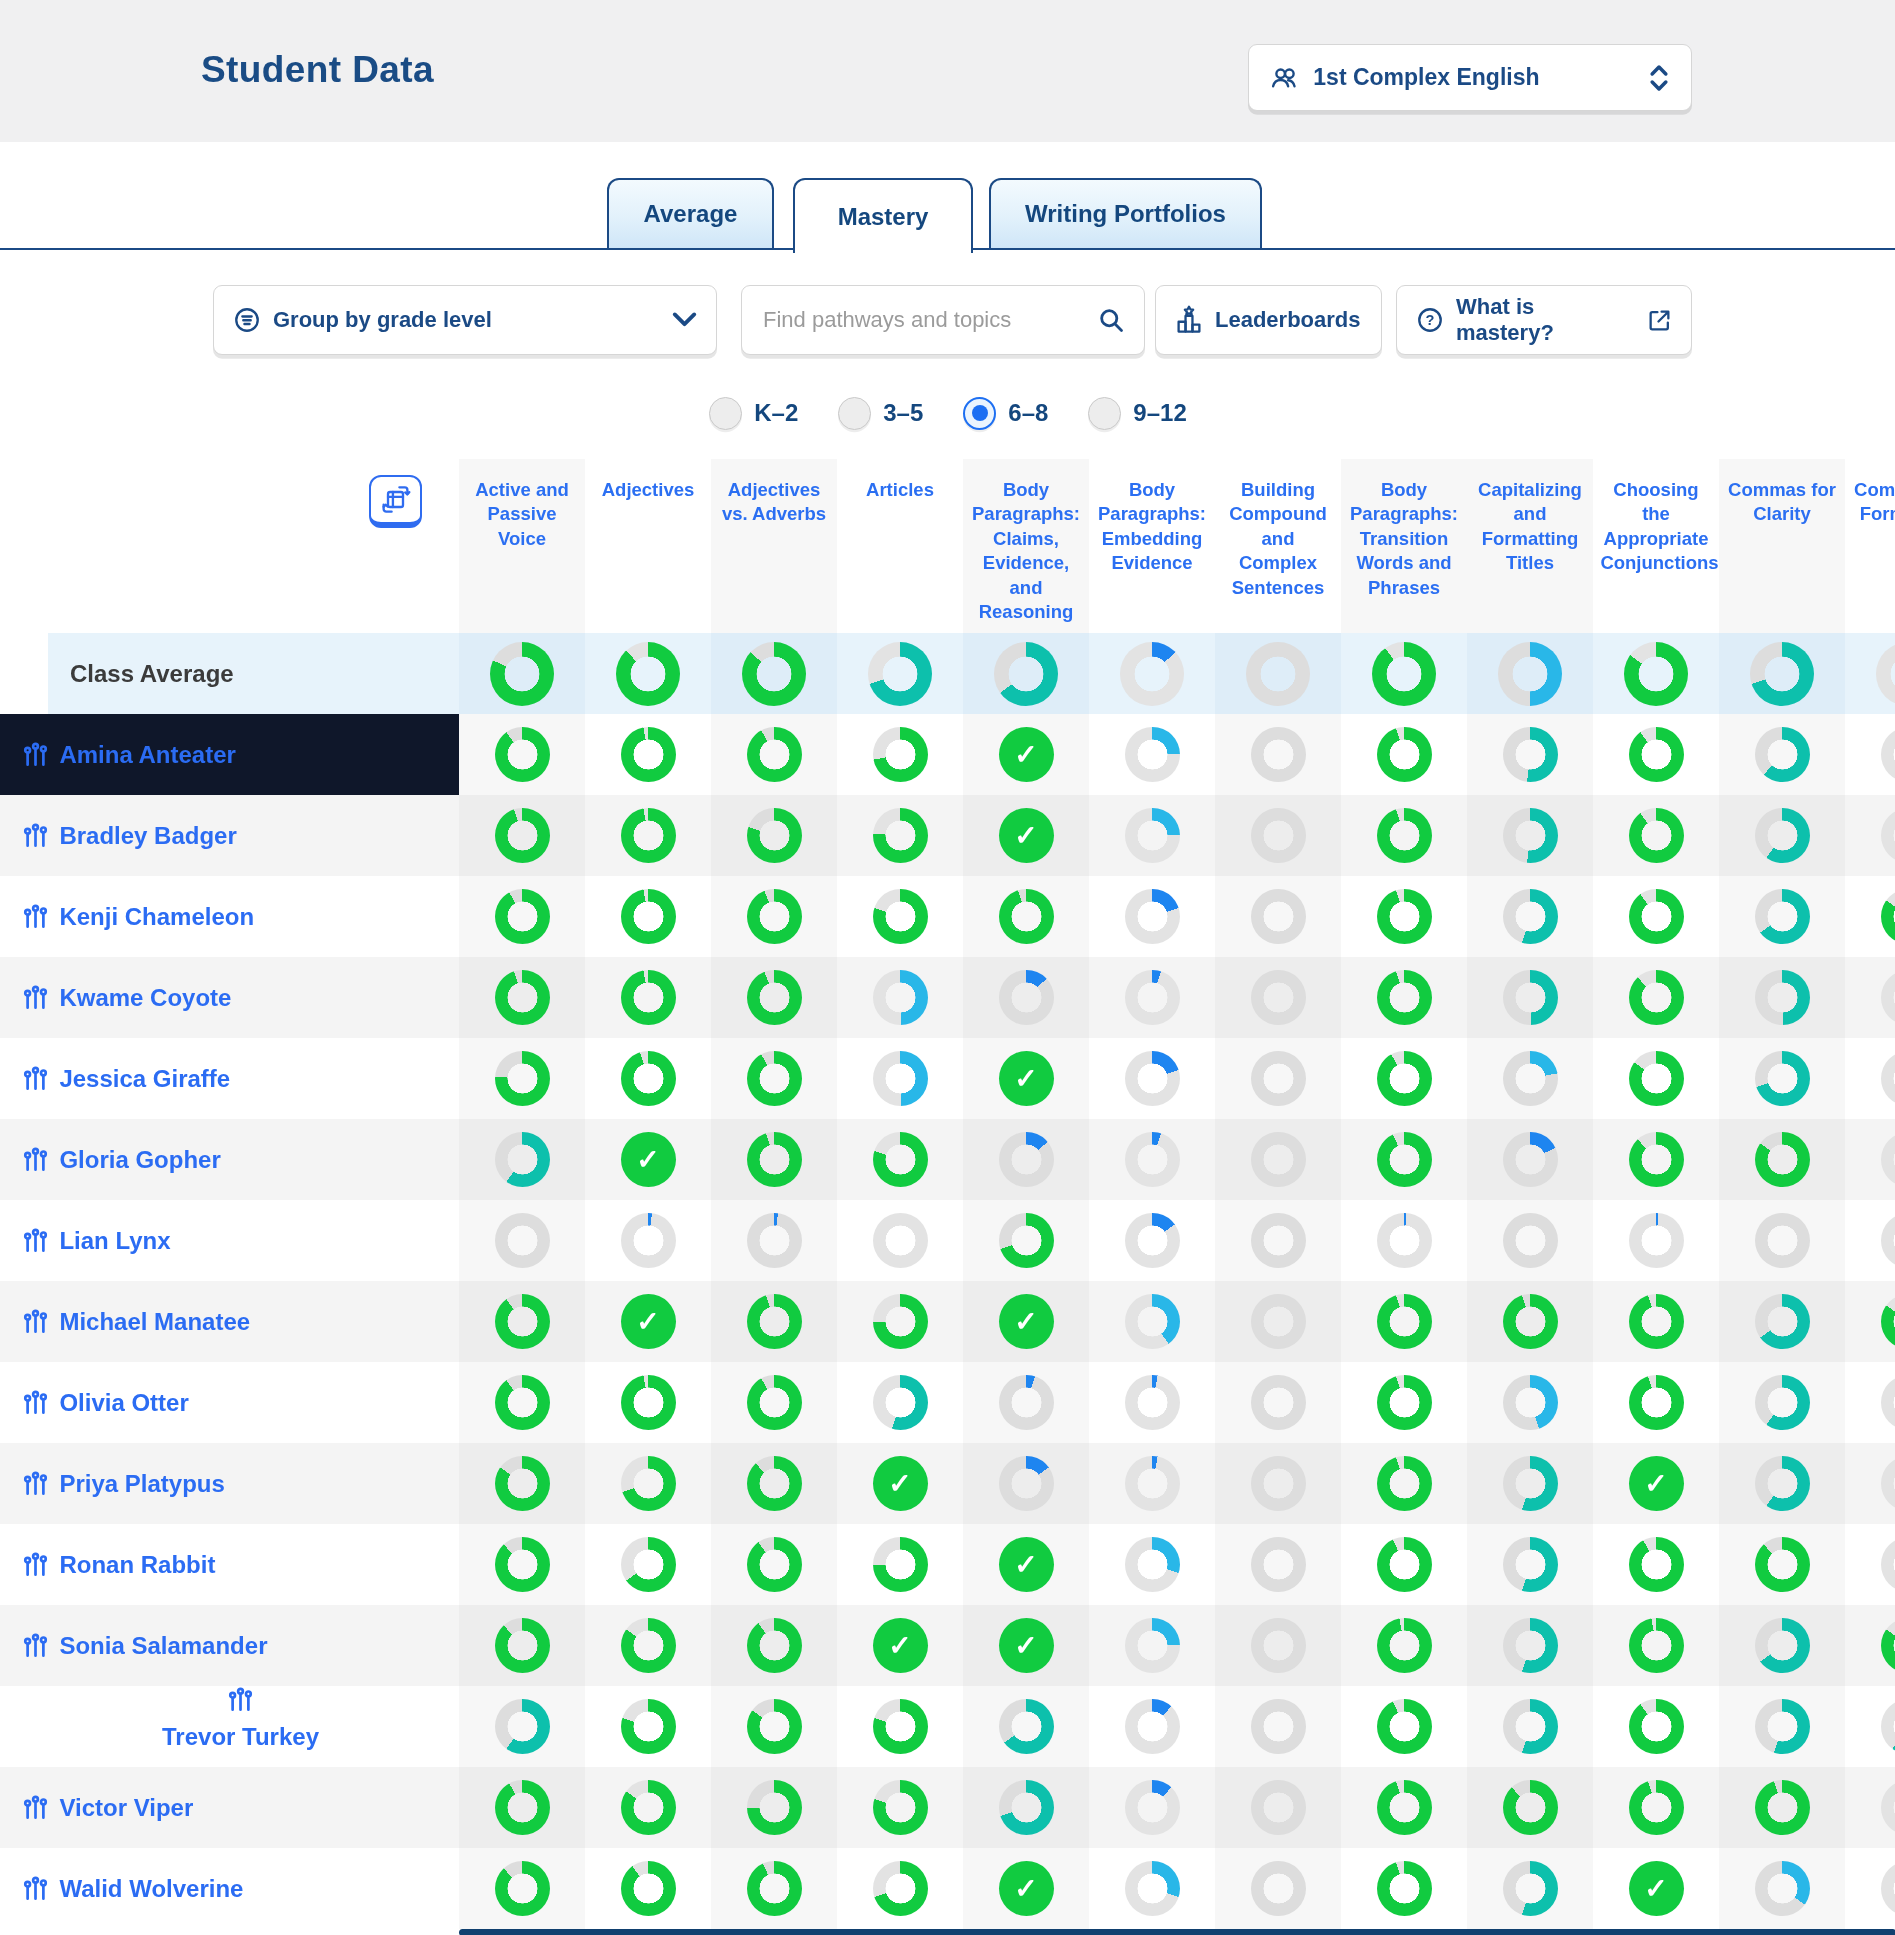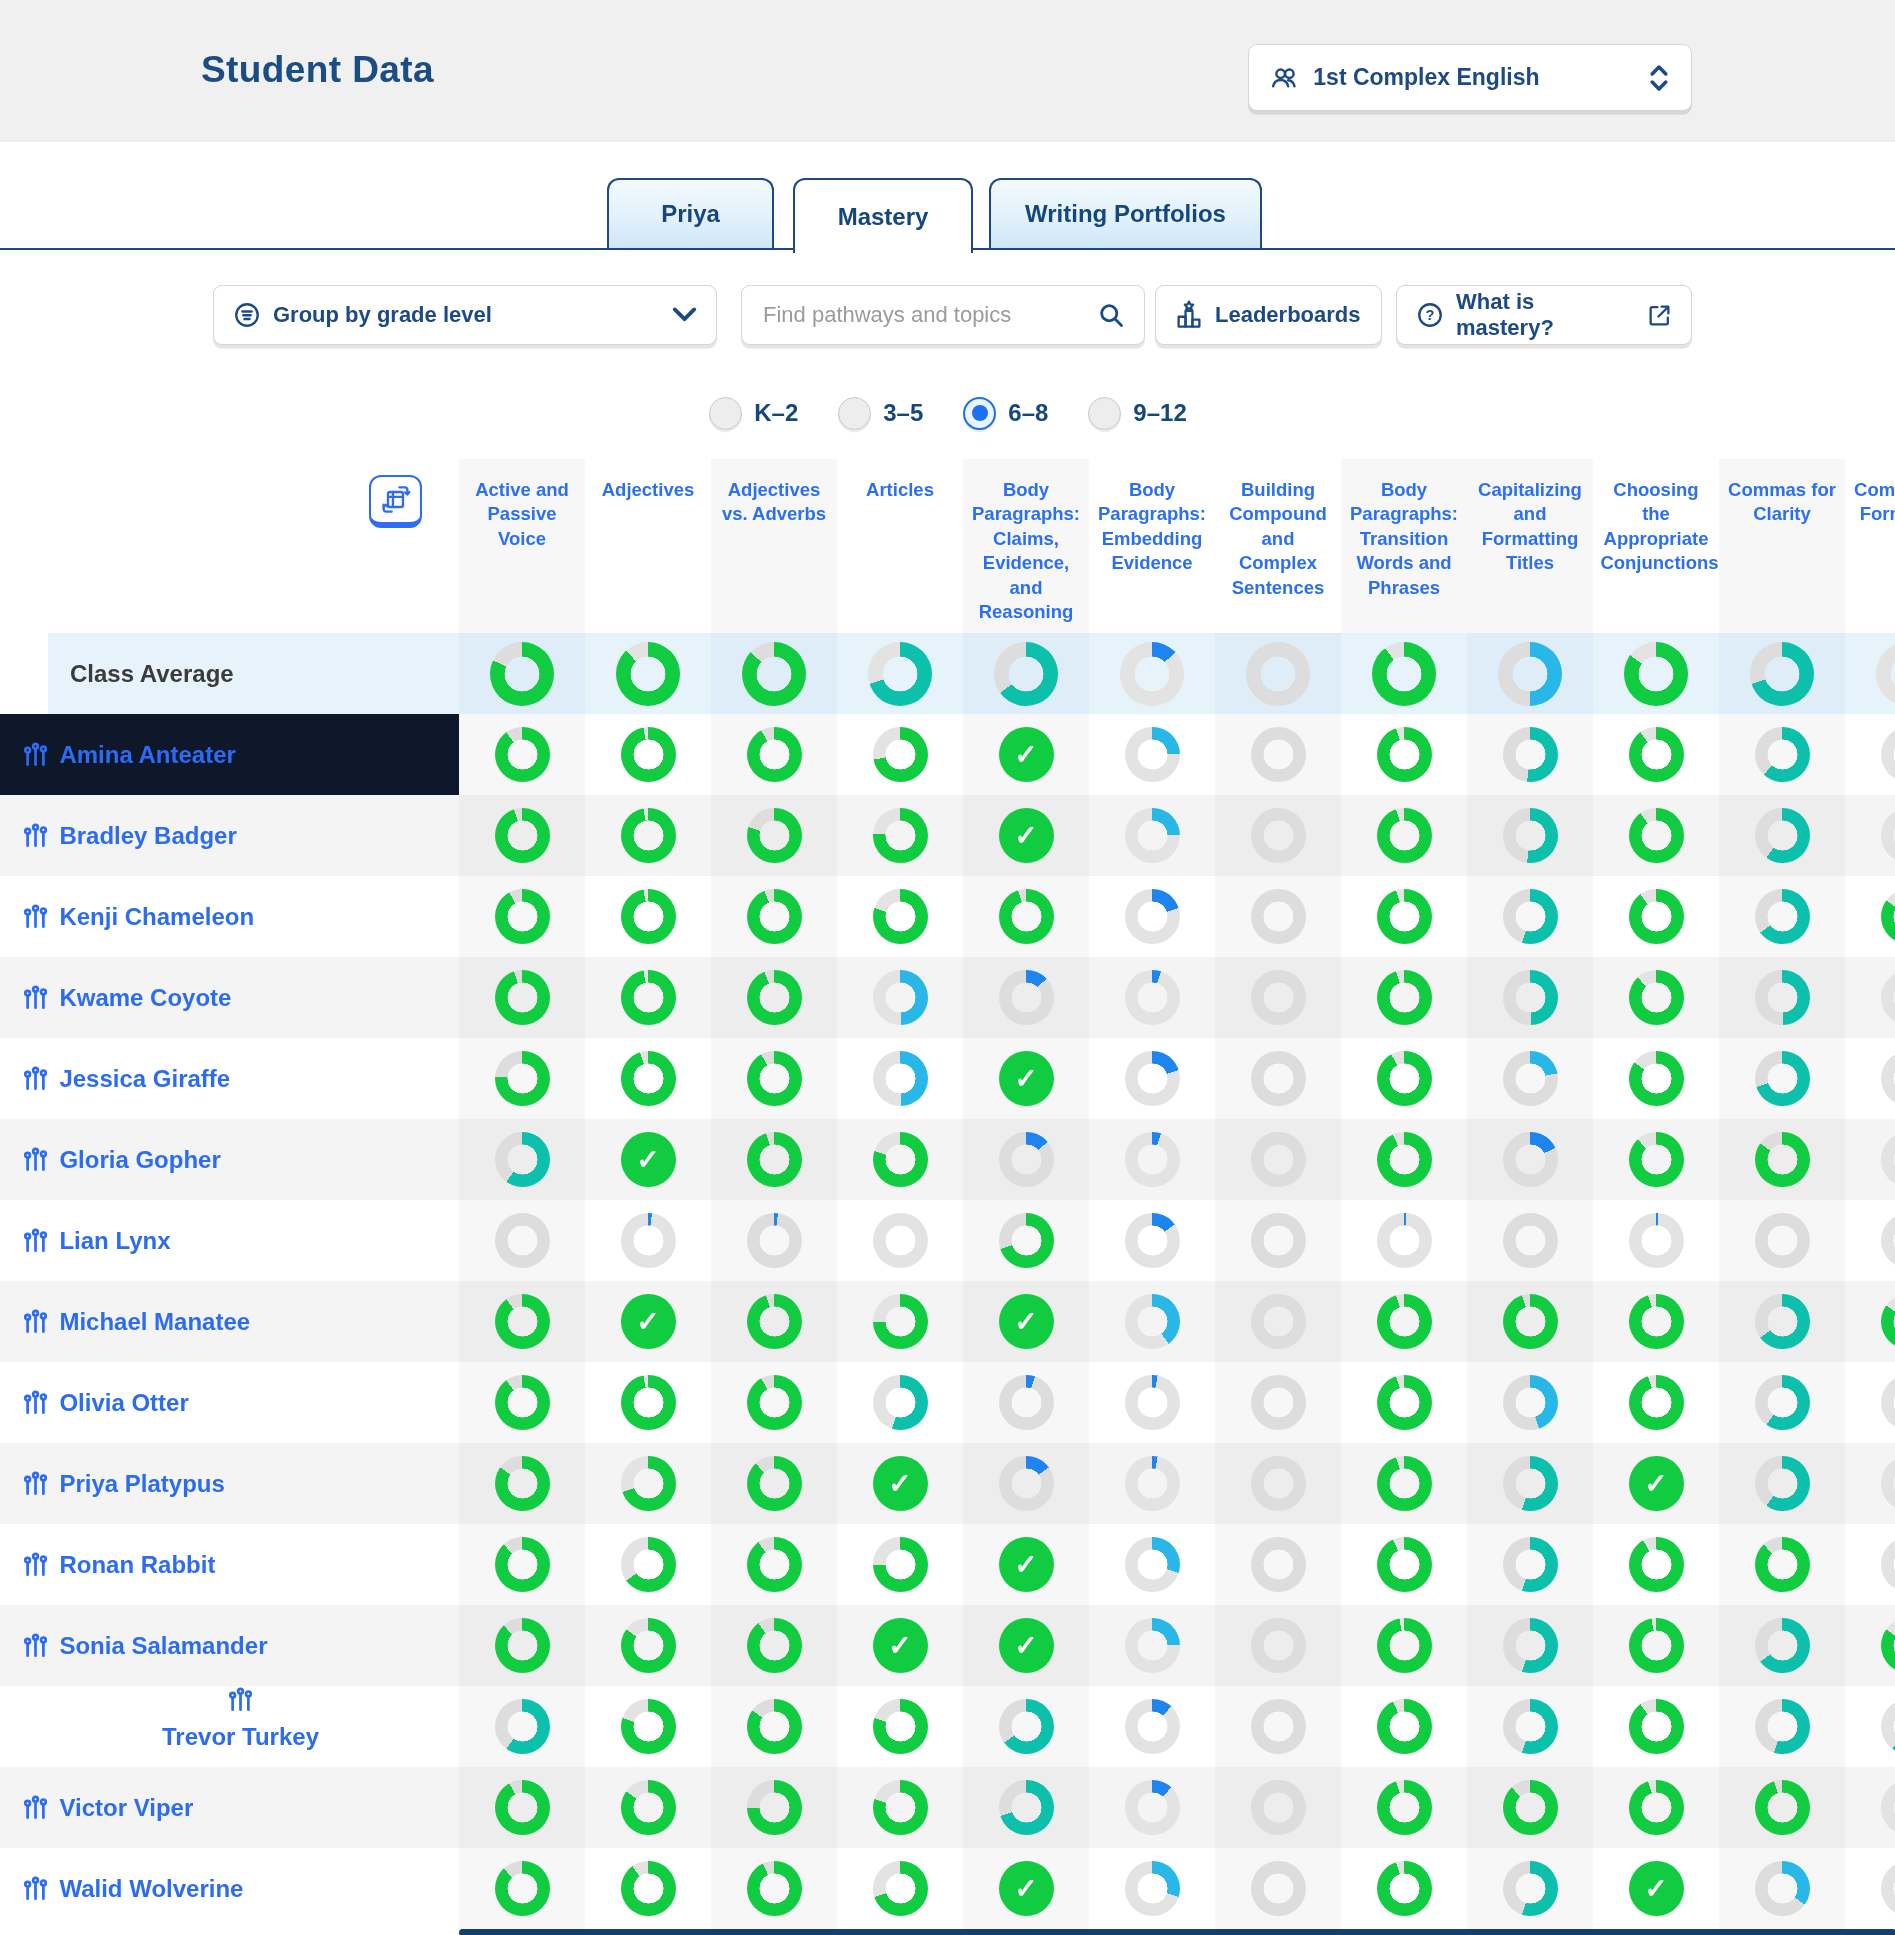--- a/index.html
+++ b/index.html
@@ -25,21 +25,21 @@
     display:flex;align-items:center;justify-content:center;
     font-size:24px;font-weight:bold;color:#14477e;cursor:pointer;
     background:linear-gradient(180deg,#f3fafe 0%,#e2f1fb 55%,#cfe6f8 100%);
   }
   .tab.active{background:#fff;height:75px;z-index:3;}
   .tab-grades{left:607px;width:167px;}
   .tab-mastery{left:793px;width:180px;}
   .tab-writing{left:989px;width:273px;}
   
   .ctrl{
-    position:absolute;top:285px;height:60px;box-sizing:border-box;background:#fff;
+    position:absolute;top:285px;height:70px;box-sizing:border-box;background:#fff;
     border:1.5px solid #d6d6d6;border-radius:9px;box-shadow:0 3.7px 0 rgba(0,0,0,.10);
     display:flex;align-items:center;padding:0 19px;gap:12px;color:#1b4a85;
     font-size:22px;font-weight:bold;cursor:pointer;
   }
   .ctrl .grow{flex:1;}
   .group-by{left:213px;width:504px;}
   .search-box{left:741px;width:404px;font-weight:normal;}
   .search-box input{border:none;outline:none;flex:1;font-size:22px;color:#444;font-family:"Liberation Sans",sans-serif;background:transparent;}
   .search-box input::placeholder{color:#9b9b9b;}
   .leaderboards{left:1155px;width:227px;}
@@ -95,21 +95,21 @@
         <g fill="none" stroke="#1b4a85" stroke-width="2.6" stroke-linecap="round" stroke-linejoin="round">
       <path d="M3 8l5-5 5 5"></path>
           <path d="M3 14l5 5 5-5"></path>
     </g>
       </svg>
   </span>
 </div>
 
 <div class="navy-line"></div>
 <div class="tab tab-grades">
-    <span>Priya</span>
+    <span>Average</span>
   </div>
 <div class="tab tab-mastery active">
     <span>Mastery</span>
   </div>
 <div class="tab tab-writing">
     <span>Writing Portfolios</span>
   </div>
 
 <div class="ctrl group-by">
   <span class="ic">

